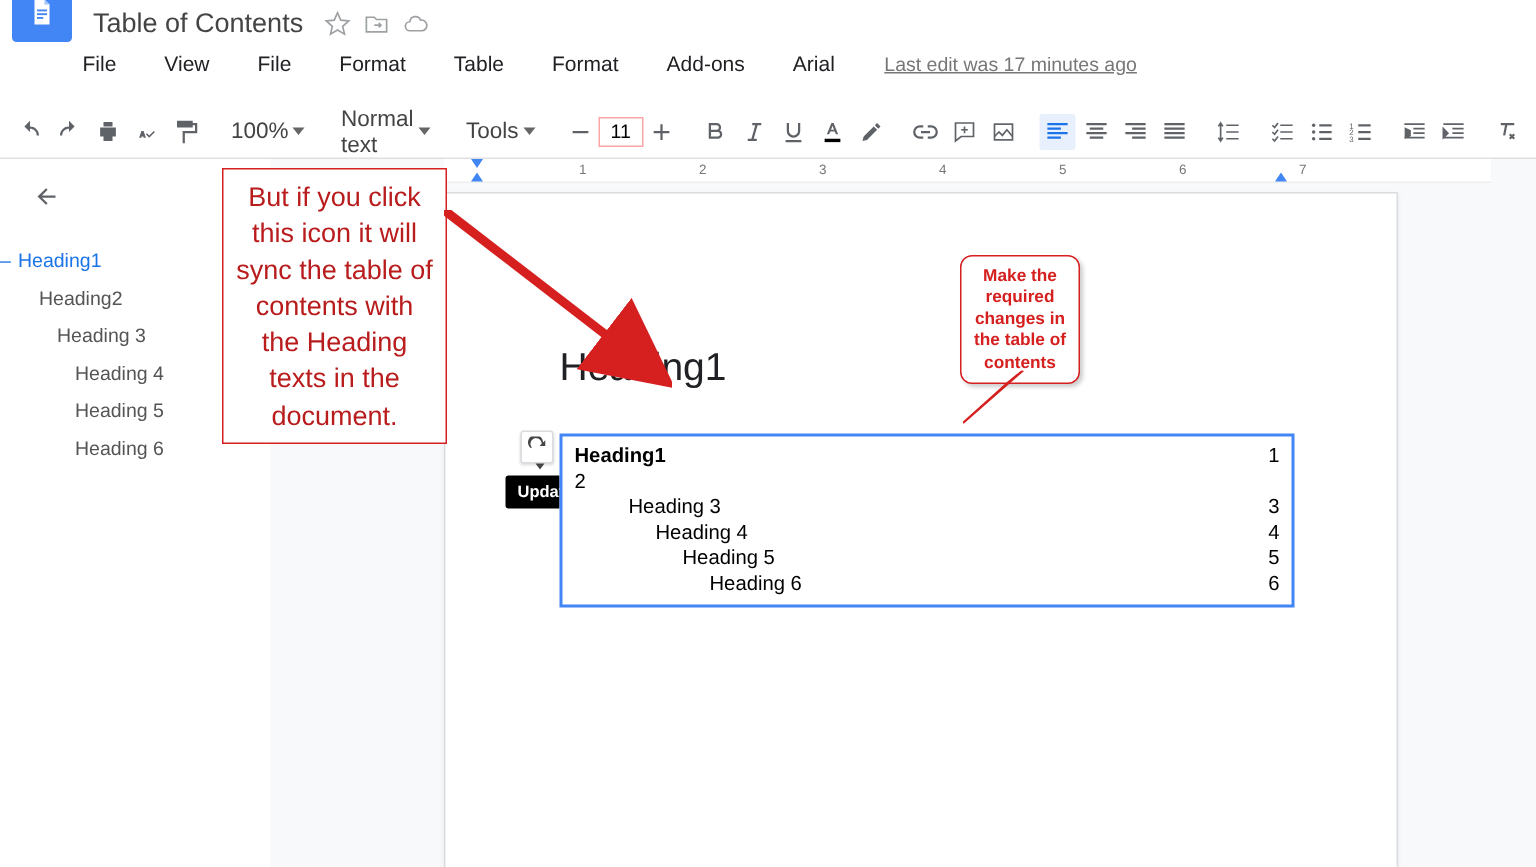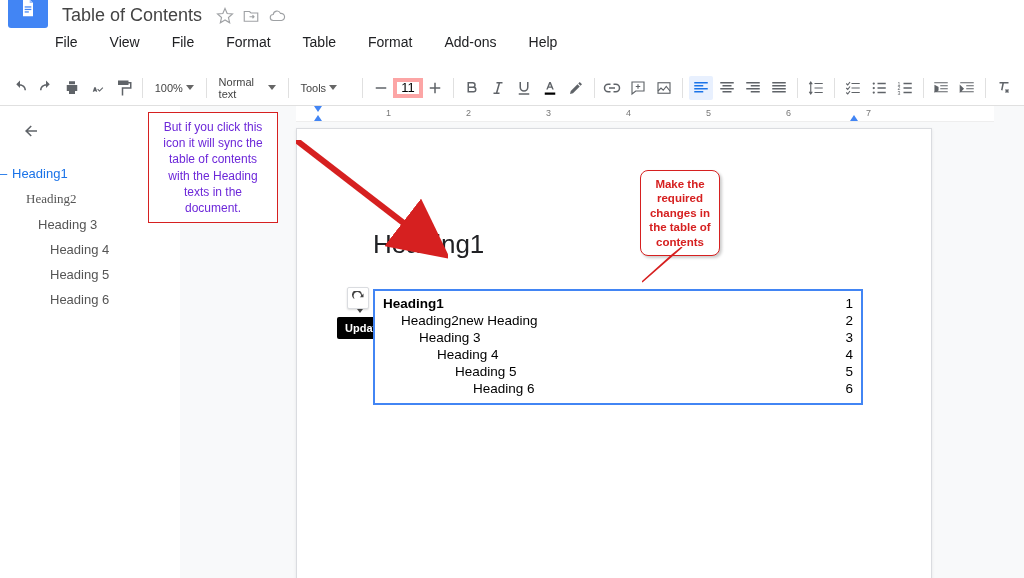--- a/index.html
+++ b/index.html
@@ -19,33 +19,33 @@
   .menu-item { padding: 4px 7px; cursor: pointer; }
   .last-edit { margin-left: 8px; color: #777; text-decoration: underline; font-size: 13px; }
   
   
   .toolbar { display: flex; align-items: center; gap: 2px; padding: 4px 8px; border-bottom: 1px solid #e0e0e0; margin-top: 16px; height: 36px; background:#fff; }
   .tbtn { min-width: 24px; height: 24px; display: flex; align-items: center; justify-content: center; cursor: pointer; border-radius: 2px; padding: 0 2px; }
   .tbtn svg { width: 18px; height: 18px; fill: #5f6368; }
   .tbtn.active { background: #e8f0fe; }
   .tbtn.active svg { fill: #1a73e8; }
   .sep { width: 1px; height: 20px; background: #e0e0e0; margin: 0 4px; }
-  .tcombo { padding: 0 6px; height: 24px; display: flex; align-items: center; font-size: 11px; color: #444; border-radius: 2px; cursor: pointer; gap:3px; }
+  .tcombo { padding: 0 6px; height: 24px; display: flex; align-items: center; font-size: 15px; color: #444; border-radius: 2px; cursor: pointer; gap:3px; }
   .caret-down { width:0;height:0;border-left:4px solid transparent;border-right:4px solid transparent;border-top:5px solid #666;}
   .fontsize-box { display:flex; align-items:center; }
-  .fontsize-num { border:4px solid #fca5a5; width:30px; height:20px; text-align:center; font-size:13px; }
+  .fontsize-num { border:1px solid #fca5a5; width:30px; height:20px; text-align:center; font-size:13px; }
   
   
   .main { display: flex; height: calc(578px - 84px); }
   .outline-pane { width: 180px; padding: 16px 12px; border-right: none; }
   .back-arrow { margin-bottom: 18px; margin-left:10px; }
   .ol-item { padding: 5px 0; font-size: 13px; color: #555; cursor: pointer; }
   .ol-item.lvl1 { color:#1a73e8; font-weight:500; padding-left:0; position: relative;}
   .ol-item.lvl1::before { content:"–"; position:absolute; left:-12px; color:#1a73e8;}
-  .ol-item.lvl2 { padding-left: 14px; font-family: Liberation Serif, serif; }
+  .ol-item.lvl2 { padding-left: 14px; }
   .ol-item.lvl3 { padding-left: 26px; }
   .ol-item.lvl4 { padding-left: 38px; }
   .ol-item.lvl5 { padding-left: 38px; }
   .ol-item.lvl6 { padding-left: 38px; }
   
   .canvas { flex:1; background:#f8f9fa; position:relative; overflow:hidden;}
   .ruler { height:16px; background:#fff; position:relative; margin-left:116px; margin-right:30px; font-size:9px; color:#777; border-bottom:1px solid #eee;}
   .ruler-num { position:absolute; top:2px; }
   .ruler-marker { position:absolute; width:0;height:0;border-left:4px solid transparent;border-right:4px solid transparent;}
   .ruler-marker.down { border-top:6px solid #4285f4; top:0;}
@@ -64,21 +64,21 @@
   .toc-row .label.ind4 { padding-left:72px;}
   .toc-row .label.ind5 { padding-left:90px;}
   
   .refresh-btn { position:absolute; left:50px; top:158px; width:22px; height:22px; border:1px solid #dadce0; border-radius:2px; background:#fff; display:flex; align-items:center; justify-content:center; cursor:pointer; box-shadow:0 1px 2px rgba(0,0,0,0.15);}
   .refresh-btn svg { width:15px; height:15px; fill:#444;}
   .refresh-caret { position:absolute; left:60px; top:180px; width:0;height:0;border-left:3px solid transparent;border-right:3px solid transparent;border-top:4px solid #444;}
   
   .tooltip { position:absolute; left:40px; top:188px; background:#000; color:#fff; padding:5px 8px; font-size:11px; border-radius:2px; font-weight:bold; white-space:nowrap;}
   
   
-  .callout1 { position:absolute; left:148px; top:112px; width:130px; border:1.5px solid #d62020; background:#fff; padding:6px 8px; font-size:12px; color:#6d28d9; text-align:center; line-height:1.35; font-family: Arial;}
+  .callout1 { position:absolute; left:148px; top:112px; width:150px; border:1.5px solid #d62020; background:#fff; padding:6px 8px; font-size:18px; color:#b91c1c; text-align:center; line-height:1.35; font-family: Arial;}
   .arrow1 { position:absolute; left:296px; top:140px; width:152px; height:120px; }
   .callout2 { position:absolute; left:640px; top:170px; width:80px; border:1.5px solid #d62020; border-radius:8px; background:#fff; padding:6px 6px; font-size:11.5px; color:#d62020; text-align:center; font-weight:bold; line-height:1.25; box-shadow: 2px 2px 3px rgba(0,0,0,0.2);}
   .callout2-tail { position:absolute; left:642px; top:247px; }
 </style>
 </head>
 <body>
 
 <div class="header">
   <div class="logo">
     <svg viewBox="0 0 24 24">
@@ -107,21 +107,22 @@
 </div>
 
 <div class="menubar">
   <span class="menu-item">File</span>
   <span class="menu-item">View</span>
   <span class="menu-item">File</span>
   <span class="menu-item">Format</span>
   <span class="menu-item">Table</span>
   <span class="menu-item">Format</span>
   <span class="menu-item">Add-ons</span>
-  <span class="menu-item">Help</span>
+  <span class="menu-item">Arial</span>
+  <span class="last-edit">Last edit was 17 minutes ago</span>
 </div>
 
 <div class="toolbar">
   <div class="tbtn">
       <svg viewBox="0 0 24 24">
         <path d="M12 5V2L7 7l5 5V9c3 0 6 2 6 6h2c0-5-4-8-8-8z"></path>
       </svg>
     </div>
   <div class="tbtn">
       <svg viewBox="0 0 24 24">
@@ -327,21 +328,20 @@
       <div class="refresh-caret"></div>
       <div class="tooltip">Update table of contents</div>
 
       <div class="toc-block">
         <div id="toc-rows">
             <div class="toc-row">
               <span class="label ind0">Heading1</span>
               <span>1</span>
             </div>
             <div class="toc-row">
-              <span class="label ind1">Heading2new Heading</span>
               <span>2</span>
             </div>
             <div class="toc-row">
               <span class="label ind2">Heading 3</span>
               <span>3</span>
             </div>
             <div class="toc-row">
               <span class="label ind3">Heading 4</span>
               <span>4</span>
             </div>

